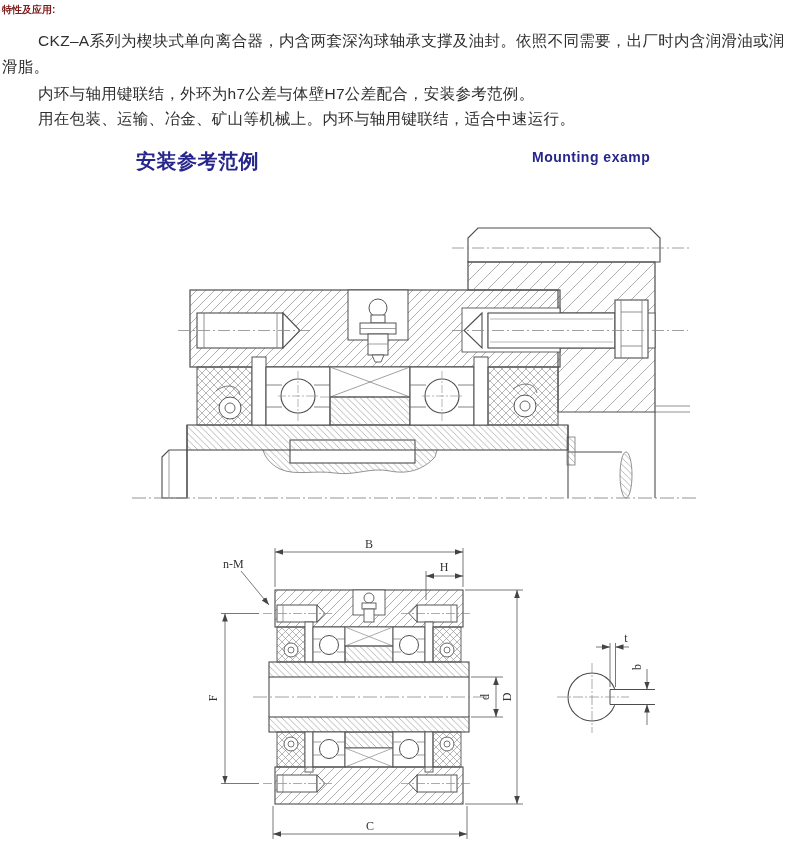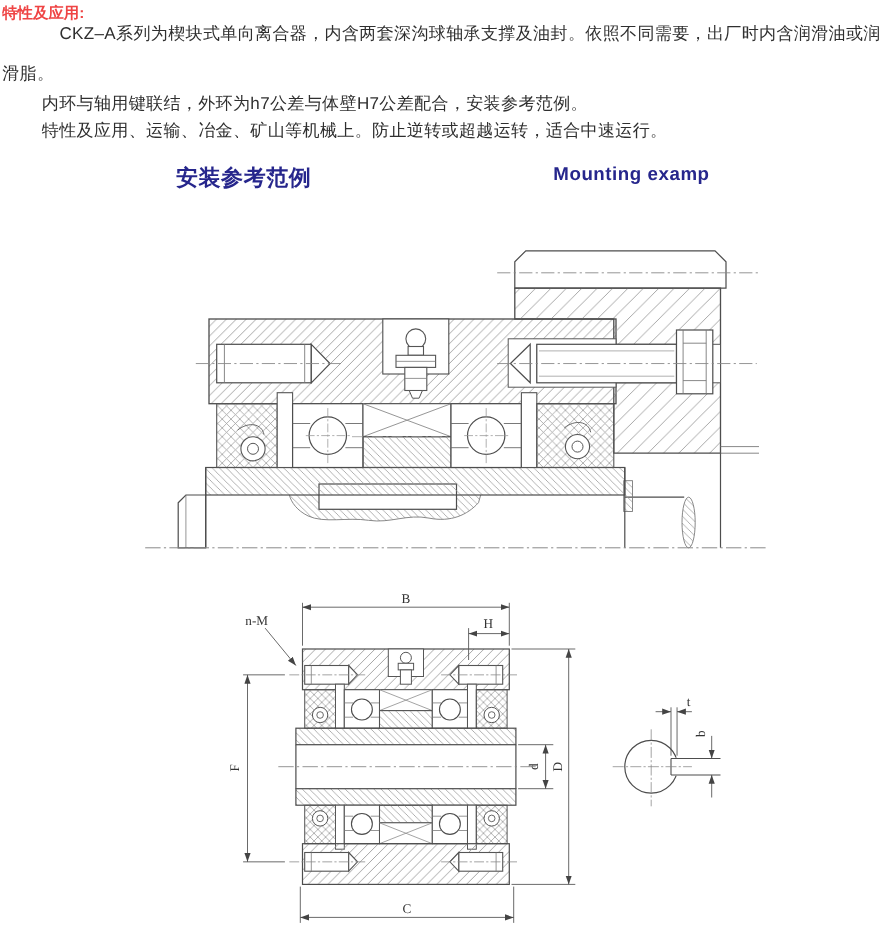--- a/index.html
+++ b/index.html
@@ -1,41 +1,41 @@
 <!DOCTYPE html>
 <html><head>
 <meta charset="utf-8">
 <style>
   html,body{margin:0;padding:0;}
   body{
     width:800px;height:847px;background:#ffffff;position:relative;overflow:hidden;
     font-family:"Liberation Sans",sans-serif;
   }
   .abs{position:absolute;white-space:nowrap;}
-  .intro-title{left:2px;top:3px;font-size:14px;font-weight:bold;color:#ef4444;}
+  .intro-title{left:2px;top:3px;font-size:10px;font-weight:bold;color:#7f1d1d;}
   .body-line{font-size:15.5px;color:#2f2f2f;letter-spacing:0.3px;}
-  .l0{left:38px;top:20px;margin-left:16px;}
+  .l0{left:38px;top:31px;}
   .l1{left:2px;top:57px;font-family:Liberation Mono, monospace;}
   .l2{left:38px;top:84px;}
   .l3{left:38px;top:109px;}
-  .zh-heading{left:136px;top:148px;font-size:20px;font-weight:bold;color:#26268c;letter-spacing:0.5px;margin-left:24px;}
-  .en-heading{left:503px;top:149px;font-size:17px;font-weight:bold;color:#26268c;letter-spacing:0.5px;text-align:right;}
+  .zh-heading{left:136px;top:148px;font-size:20px;font-weight:bold;color:#26268c;letter-spacing:0.5px;}
+  .en-heading{left:532px;top:149px;font-size:14px;font-weight:bold;color:#26268c;letter-spacing:0.5px;text-align:right;}
   svg{position:absolute;}
   #upper-svg{left:130px;top:213px;}
   #lower-svg{left:205px;top:537px;}
   svg text{font-family:"Liberation Serif",serif;font-size:12px;fill:#333;}
 </style>
 </head>
 <body>
 
 <div class="abs intro-title">特性及应用:</div>
 <div class="abs body-line l0">CKZ–A系列为楔块式单向离合器，内含两套深沟球轴承支撑及油封。依照不同需要，出厂时内含润滑油或润</div>
 <div class="abs body-line l1">滑脂。</div>
 <div class="abs body-line l2">内环与轴用键联结，外环为h7公差与体壁H7公差配合，安装参考范例。</div>
-<div class="abs body-line l3">特性及应用、运输、冶金、矿山等机械上。防止逆转或超越运转，适合中速运行。</div>
+<div class="abs body-line l3">用在包装、运输、冶金、矿山等机械上。内环与轴用键联结，适合中速运行。</div>
 <div class="abs zh-heading">安装参考范例</div>
 <div class="abs en-heading">Mounting examp</div>
 
 <svg id="upper-svg" width="570" height="292" viewBox="0 0 570 292">
   <defs>
     <pattern id="uA" width="9" height="9" patternUnits="userSpaceOnUse">
       <path d="M-1,10 L10,-1" stroke="#9a9a9a" stroke-width="0.8"></path>
     </pattern>
     <pattern id="uW" width="14" height="14" patternUnits="userSpaceOnUse">
       <path d="M-1,15 L15,-1" stroke="#9a9a9a" stroke-width="0.8"></path>

